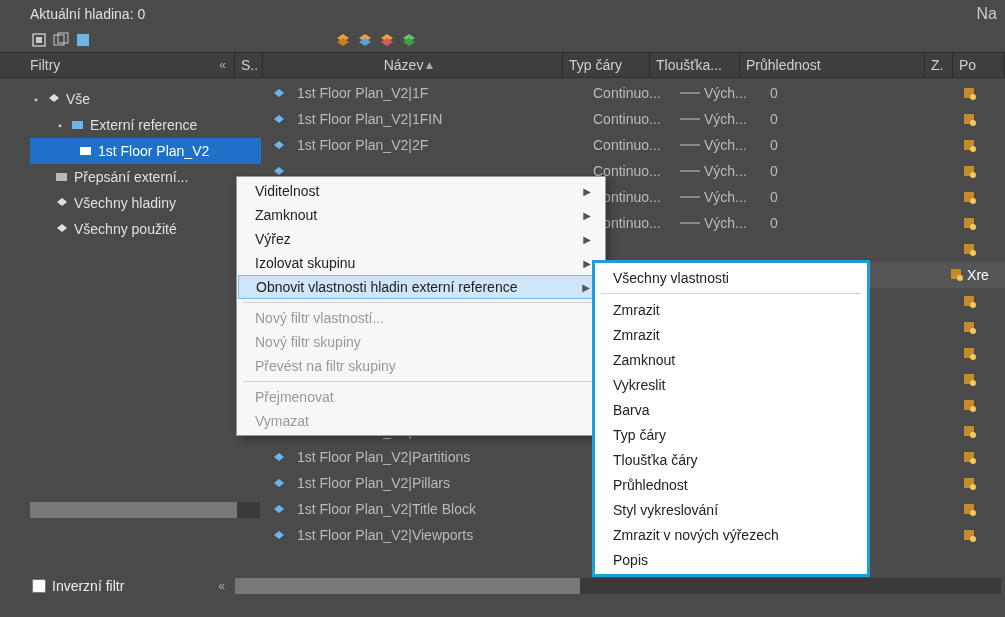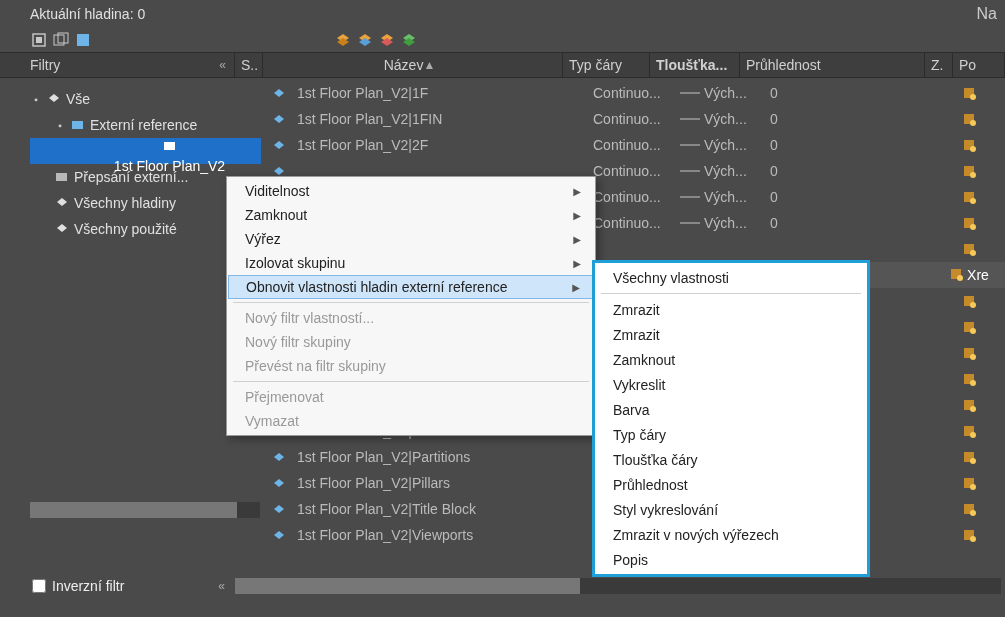--- a/index.html
+++ b/index.html
@@ -12,51 +12,51 @@
   .toolbar .left-tools { display: flex; gap: 4px; }
   .toolbar .right-tools { display: flex; gap: 4px; margin-left: 242px; }
   .tb-ico { width:18px; height:18px; display:inline-flex; align-items:center; justify-content:center; }
   
   .cols-header { height: 26px; display: flex; align-items: stretch; border-top: 1px solid #2b2b2b; border-bottom: 1px solid #2b2b2b; }
   .col-head { background: #3e3e3e; color: #d0d0d0; padding: 4px 6px; font-size: 14px; border-right: 1px solid #2b2b2b; display:flex; align-items:center; }
   .col-head.filters { width: 235px; padding-left: 30px; justify-content: space-between; padding-right: 8px;}
   .col-head.status { width: 28px; }
   .col-head.name { width: 300px; justify-content: center; padding-right: 12px;}
   .col-head.ltype { width: 87px; }
-  .col-head.lweight { width: 90px; font-weight: bold; }
+  .col-head.lweight { width: 90px; }
   .col-head.transp { width: 185px; }
   .col-head.extra { flex: 0 0 28px; }
   .col-head.extra2 { flex: 1; }
   .chev { color: #aaa; font-size: 12px; }
   
   .body-area { display: flex; height: 490px; }
   .left-panel { width: 265px; position: relative; }
   .tree { padding: 8px 4px 4px 30px; color: #e0e0e0; font-size: 14px; }
   .tree-row { display:flex; align-items:center; height: 26px; gap: 4px; white-space: nowrap; }
   .tree-row.lv1 { padding-left: 0; }
   .tree-row.lv2 { padding-left: 24px; }
-  .tree-row.lv3 { padding-left: 48px; flex-direction: column; }
+  .tree-row.lv3 { padding-left: 48px; }
   .tree-row.selected { background: #1e70c8; color: #fff; }
   .expander { width: 12px; height: 12px; display:inline-flex; align-items:center; justify-content:center; font-size: 10px; color: #ccc; }
   .node-ico { width:16px; height:16px; display:inline-flex; }
   .right-panel { flex:1; position:relative; }
   .layers-list { padding-top: 2px; }
   .layer-row { height: 26px; display:flex; align-items:center; color: #bbb; }
   .layer-row .st { width:28px; display:flex; justify-content:center; }
   .layer-row .nm { width:300px; padding-left: 4px; display:flex; align-items:center; gap:6px; overflow:hidden; white-space:nowrap; }
   .layer-row .lt { width:87px; }
   .layer-row .lw { width:90px; display:flex; align-items:center; gap:4px;}
   .layer-row .tr { width:185px; }
   .layer-row .ex { width:28px; display:flex; justify-content:center;}
   .layer-row.highlight { background: #555; color:#fff; }
   .lw-line { width:20px; height:2px; background:#888; display:inline-block;}
   .small-ico { width:14px; height:14px; display:inline-block; }
   
   .context-menu { position:absolute; background:#f7f7f7; border:1px solid #999; box-shadow: 3px 3px 8px rgba(0,0,0,0.35); color:#222; font-size:14px; padding:2px 0; }
-  .cm1 { left:226px; top:176px; width:370px; }
+  .cm1 { left:236px; top:176px; width:370px; }
   .cm-item { padding:3px 14px 3px 18px; height:24px; display:flex; align-items:center; justify-content:space-between; }
   .cm-item.disabled { color:#999; }
   .cm-item.highlight-cm { background:#cfe5f9; border:1px solid #7fb7e8; margin:0 1px; padding:2px 13px 2px 17px;}
   .cm-sep { height:1px; background:#d0d0d0; margin:3px 6px; }
   .arrow-r { font-size:10px; color:#555; }
   .cm2-wrap { position:absolute; left:592px; top:260px; }
   .cm2-outline { border:3px solid #1e9fd8; padding:0; }
   .cm2 { width:272px; background:#fff; border:1px solid #999; padding:2px 0;}
   .cm2 .cm-item { padding:4px 18px; height:25px;}
   

